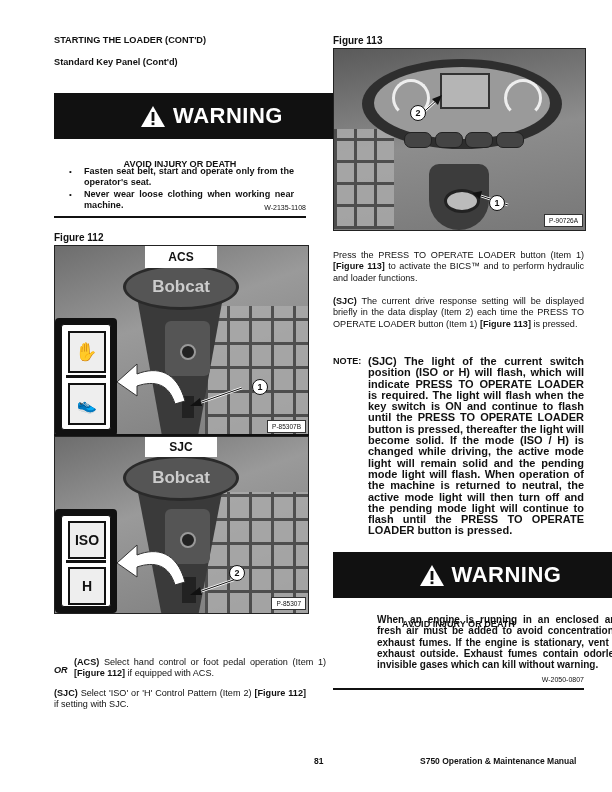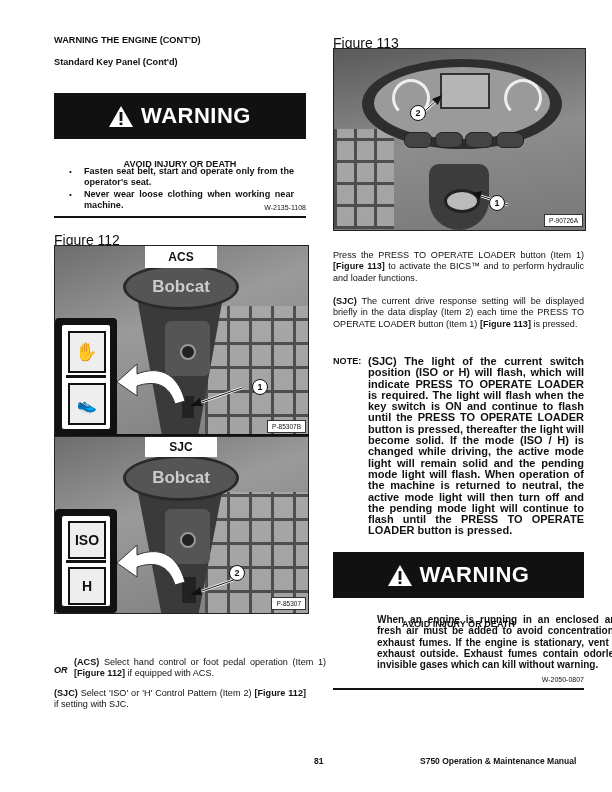--- a/index.html
+++ b/index.html
@@ -1,44 +1,44 @@
 <!DOCTYPE html>
 <html><head>
 <meta charset="utf-8">
 <style>
   html,body{margin:0;padding:0;background:#fff;}
   body{width:612px;height:792px;position:relative;overflow:hidden;font-family:"Liberation Sans",sans-serif;color:#111;}
   .abs{position:absolute;}
   .h-section{font-weight:bold;font-size:9.2px;}
   .txt{font-size:9.1px;line-height:11.3px;text-align:justify;}
   .b{font-weight:bold;}
-  .warn-box{position:absolute;background:#111;color:#fff;display:flex;align-items:center;justify-content:center;font-weight:bold;font-size:22px;letter-spacing:0.5px;}
+  .warn-box{position:absolute;background:#111;color:#fff;display:flex;align-items:center;justify-content:center;font-weight:bold;font-size:22px;letter-spacing:0.5px;padding-left:32px;}
   .warn-box svg{margin-right:8px;}
   .warn-title{position:absolute;text-align:center;font-weight:bold;font-size:9.1px;margin-top:16px;}
   .rule{position:absolute;height:2px;background:#111;}
   .code{position:absolute;font-size:7px;text-align:right;}
-  .fig-label{font-weight:normal;font-size:14px;}
+  .fig-label{font-weight:bold;font-size:10px;}
   .photo{position:absolute;background:#8a8a8a;border:1px solid #222;overflow:hidden;}
   .pcode{position:absolute;background:#fff;font-size:6.5px;padding:2px 4px;border:1px solid #333;}
   .callout{position:absolute;width:14px;height:14px;border-radius:50%;background:#fff;border:1.5px solid #111;font-size:9px;font-weight:bold;display:flex;align-items:center;justify-content:center;}
   .tagbox{position:absolute;background:#fff;font-weight:bold;font-size:12px;display:flex;align-items:center;justify-content:center;}
   .inset{position:absolute;background:#111;border-radius:4px;}
   .inset .card{position:absolute;left:6px;right:6px;background:#fff;border-radius:3px;border:1px solid #111;}
   .inset .sq{position:absolute;background:#eee;border:2px solid #111;display:flex;align-items:center;justify-content:center;font-weight:bold;font-size:14px;color:#111;}
   .bobcat-oval{position:absolute;background:#555;border:3px solid #2a2a2a;border-radius:50%;color:#ccc;font-weight:bold;display:flex;align-items:center;justify-content:center;font-size:17px;}
   .note-label{position:absolute;font-weight:bold;font-size:9.1px;}
   .note-body{position:absolute;font-weight:bold;font-size:11px;line-height:11.3px;text-align:justify;}
   ul.bul{margin:12px;padding:0;list-style:none;}
   ul.bul li{position:relative;padding-left:18px;font-weight:bold;font-size:9.1px;line-height:11.3px;text-align:justify;}
   ul.bul li::before{content:"\2022";position:absolute;left:3px;font-weight:normal;font-size:8px;}
 </style>
 </head>
 <body>
 
-<div class="abs h-section" style="left:54px;top:35px;">WARNING THE ENGINE (CONT'D)</div>
+<div class="abs h-section" style="left:54px;top:35px;">STARTING THE LOADER (CONT'D)</div>
 <div class="abs h-section" style="left:54px;top:57px;">Standard Key Panel (Cont'd)</div>
 
 <div class="warn-box" style="left:54px;top:93px;width:252px;height:46px;">
   <svg width="24" height="21" viewBox="0 0 24 21">
       <polygon points="12,0 24,21 0,21" fill="#fff"></polygon>
       <rect x="10.6" y="6" width="2.8" height="9" fill="#111"></rect>
       <rect x="10.6" y="16.5" width="2.8" height="2.6" fill="#111"></rect>
     </svg>
   <span>WARNING</span>
 </div>

